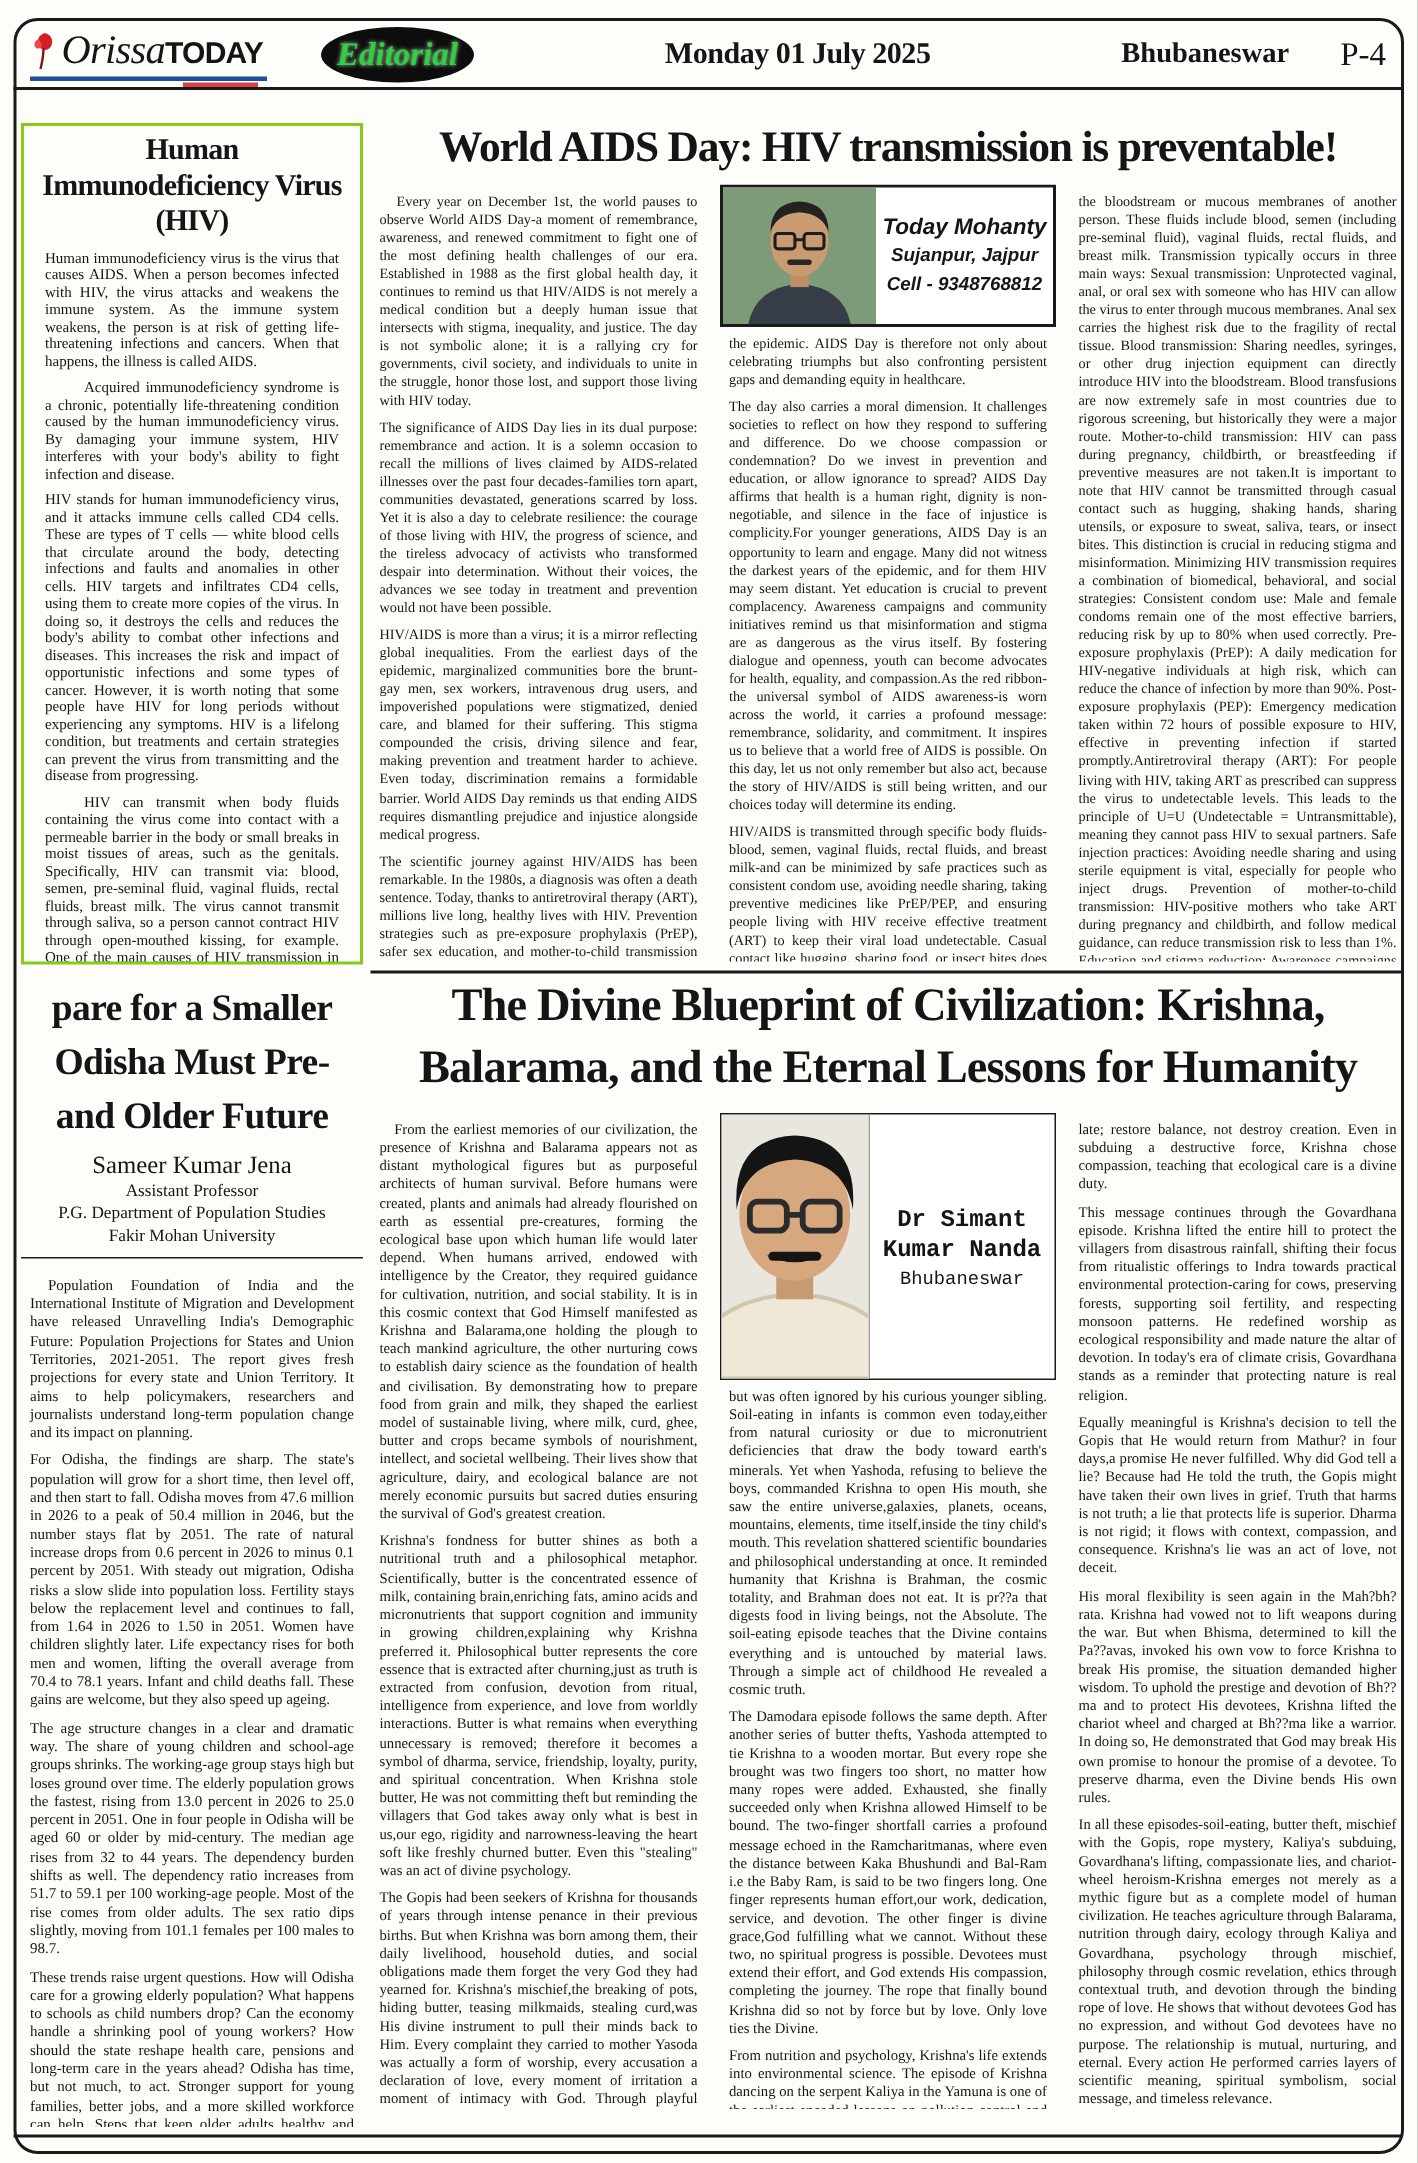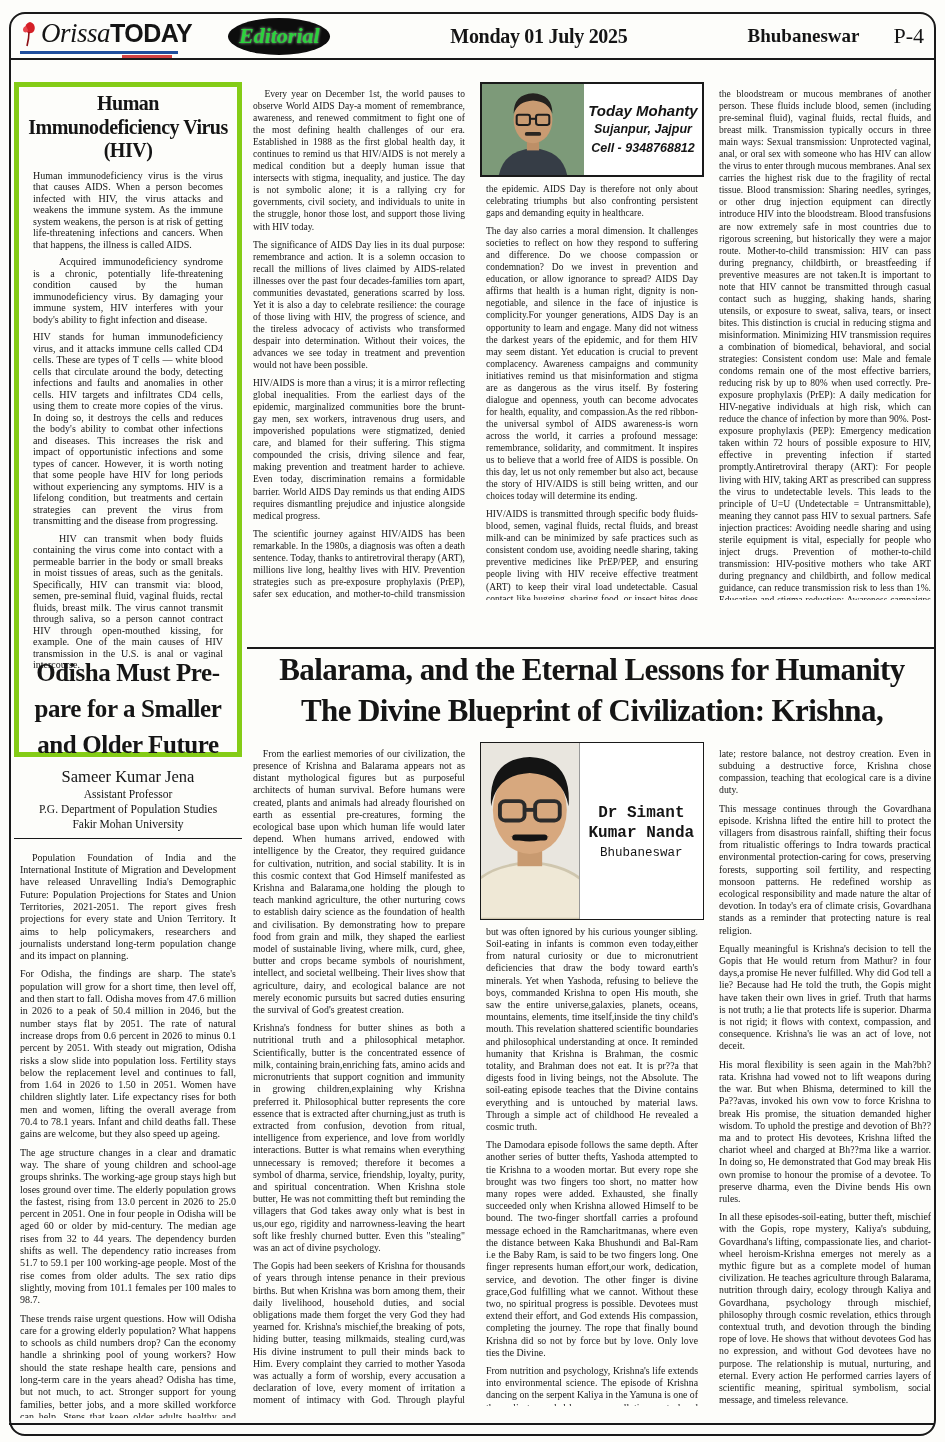--- a/index.html
+++ b/index.html
@@ -8,39 +8,39 @@
   .frame { position:absolute; left:9px; top:12px; width:923px; height:1420px;
            border:2px solid #1a1a1a; border-radius:16px; pointer-events:none; }
 
   
   .masthead { position:absolute; left:20px; top:16px; width:906px; height:40px;
               display:flex; align-items:center; }
   .logo { display:flex; flex-direction:column; }
   .logo-row { display:flex; align-items:baseline; }
   .flower { width:20px; height:27px; align-self:center; margin-right:1px; }
   .logo-orissa { font-style:italic; font-size:27px; letter-spacing:-0.5px; }
-  .logo-today { font-family:"Liberation Sans", sans-serif; font-weight:bold; font-size:25px; letter-spacing:-0.5px;text-align:right; }
+  .logo-today { font-family:"Liberation Sans", sans-serif; font-weight:bold; font-size:20px; letter-spacing:-0.5px;text-align:right; }
   .logo-bar { position:relative; width:158px; height:3px; background:#1f4e9c; margin-top:2px; }
   .logo-redtag { position:absolute; right:6px; top:4px; width:50px; height:3px; background:#cc2222; opacity:.85; }
   .editorial-oval { margin-left:36px; width:102px; height:37px; background:#0d0d0d; border-radius:50%;
                     display:flex; align-items:center; justify-content:center; }
   .editorial-oval span { color:#2bd33c; font-weight:bold; font-style:italic; font-size:22px;
                          text-shadow:0 0 3px rgba(220,255,220,.85); }
   .m-date { flex:1; text-align:center; font-weight:bold; font-size:20px; letter-spacing:-0.3px; }
   .m-city { font-weight:bold; font-size:19px; margin-right:34px; }
   .m-page { font-size:22px; margin-right:2px; }
   .header-rule { position:absolute; left:9px; top:58px; width:925px; border-top:2px solid #1a1a1a; }
 
   
   p { margin:6px; }
   .jtext { text-align:justify; }
 
   
-  .hiv-box { position:absolute; left:14px; top:82px; width:228px; height:675px;
-             border:5px solid #84cc16; box-sizing:border-box; padding:3px 8px 2px; overflow:hidden; }
+  .hiv-box { position:absolute; left:14px; top:82px; width:228px; height:561px;
+             border:2px solid #84cc16; box-sizing:border-box; padding:3px 8px 2px; overflow:hidden; }
   .hiv-box h2 { margin:2px 0 7px; text-align:center; font-size:20px; line-height:1.18; letter-spacing:-0.5px; }
   .hiv-body { font-size:10px; line-height:11.5px; }
   .hiv-body p:nth-child(2), .hiv-body p:nth-child(4), .hiv-body p:nth-child(5) { text-indent:2.6em; }
 
   
   .aids { position:absolute; left:247px; top:82px; width:690px; height:562px; }
   .aids h1 { margin:0 0 8px; text-align:center; font-size:29px; letter-spacing:-0.8px; white-space:nowrap; }
   .cols { display:flex; gap:9px; }
   .col { flex:1; overflow:hidden; text-align:justify; }
   .aids-cols { height:518px; overflow:hidden; }
@@ -120,20 +120,21 @@
     <h2>Human Immunodeficiency Virus (HIV)</h2>
     <div class="hiv-body jtext">
         <p>Human immunodeficiency virus is the virus that causes AIDS. When a person becomes infected with HIV, the virus attacks and weakens the immune system. As the immune system weakens, the person is at risk of getting life-threatening infections and cancers. When that happens, the illness is called AIDS.</p>
         <p>Acquired immunodeficiency syndrome is a chronic, potentially life-threatening condition caused by the human immunodeficiency virus. By damaging your immune system, HIV interferes with your body's ability to fight infection and disease.</p>
         <p>HIV stands for human immunodeficiency virus, and it attacks immune cells called CD4 cells. These are types of T cells — white blood cells that circulate around the body, detecting infections and faults and anomalies in other cells. HIV targets and infiltrates CD4 cells, using them to create more copies of the virus. In doing so, it destroys the cells and reduces the body's ability to combat other infections and diseases. This increases the risk and impact of opportunistic infections and some types of cancer. However, it is worth noting that some people have HIV for long periods without experiencing any symptoms. HIV is a lifelong condition, but treatments and certain strategies can prevent the virus from transmitting and the disease from progressing.</p>
         <p>HIV can transmit when body fluids containing the virus come into contact with a permeable barrier in the body or small breaks in moist tissues of areas, such as the genitals. Specifically, HIV can transmit via: blood, semen, pre-seminal fluid, vaginal fluids, rectal fluids, breast milk. The virus cannot transmit through saliva, so a person cannot contract HIV through open-mouthed kissing, for example. One of the main causes of HIV transmission in the U.S. is anal or vaginal intercourse.</p>
       </div>
   </section>
 
   <section class="aids">
+    <h1>World AIDS Day: HIV transmission is preventable!</h1>
     <div class="cols aids-cols">
       <div class="col">
           <p>Every year on December 1st, the world pauses to observe World AIDS Day-a moment of remembrance, awareness, and renewed commitment to fight one of the most defining health challenges of our era. Established in 1988 as the first global health day, it continues to remind us that HIV/AIDS is not merely a medical condition but a deeply human issue that intersects with stigma, inequality, and justice. The day is not symbolic alone; it is a rallying cry for governments, civil society, and individuals to unite in the struggle, honor those lost, and support those living with HIV today.</p>
           <p>The significance of AIDS Day lies in its dual purpose: remembrance and action. It is a solemn occasion to recall the millions of lives claimed by AIDS-related illnesses over the past four decades-families torn apart, communities devastated, generations scarred by loss. Yet it is also a day to celebrate resilience: the courage of those living with HIV, the progress of science, and the tireless advocacy of activists who transformed despair into determination. Without their voices, the advances we see today in treatment and prevention would not have been possible.</p>
           <p>HIV/AIDS is more than a virus; it is a mirror reflecting global inequalities. From the earliest days of the epidemic, marginalized communities bore the brunt-gay men, sex workers, intravenous drug users, and impoverished populations were stigmatized, denied care, and blamed for their suffering. This stigma compounded the crisis, driving silence and fear, making prevention and treatment harder to achieve. Even today, discrimination remains a formidable barrier. World AIDS Day reminds us that ending AIDS requires dismantling prejudice and injustice alongside medical progress.</p>
           <p>The scientific journey against HIV/AIDS has been remarkable. In the 1980s, a diagnosis was often a death sentence. Today, thanks to antiretroviral therapy (ART), millions live long, healthy lives with HIV. Prevention strategies such as pre-exposure prophylaxis (PrEP), safer sex education, and mother-to-child transmission interventions have reduced infections. Yet progress is uneven. In many parts of the world, especially sub-Saharan Africa, access to treatment remains limited. Poverty, weak health systems, and political indifference continue to fuel</p>
         </div>
       <div class="col">
         <div class="author-box asit">
           <div class="photo">
@@ -166,43 +167,43 @@
       <div class="col">
           <p>the bloodstream or mucous membranes of another person. These fluids include blood, semen (including pre-seminal fluid), vaginal fluids, rectal fluids, and breast milk. Transmission typically occurs in three main ways: Sexual transmission: Unprotected vaginal, anal, or oral sex with someone who has HIV can allow the virus to enter through mucous membranes. Anal sex carries the highest risk due to the fragility of rectal tissue. Blood transmission: Sharing needles, syringes, or other drug injection equipment can directly introduce HIV into the bloodstream. Blood transfusions are now extremely safe in most countries due to rigorous screening, but historically they were a major route. Mother-to-child transmission: HIV can pass during pregnancy, childbirth, or breastfeeding if preventive measures are not taken.It is important to note that HIV cannot be transmitted through casual contact such as hugging, shaking hands, sharing utensils, or exposure to sweat, saliva, tears, or insect bites. This distinction is crucial in reducing stigma and misinformation. Minimizing HIV transmission requires a combination of biomedical, behavioral, and social strategies: Consistent condom use: Male and female condoms remain one of the most effective barriers, reducing risk by up to 80% when used correctly. Pre-exposure prophylaxis (PrEP): A daily medication for HIV-negative individuals at high risk, which can reduce the chance of infection by more than 90%. Post-exposure prophylaxis (PEP): Emergency medication taken within 72 hours of possible exposure to HIV, effective in preventing infection if started promptly.Antiretroviral therapy (ART): For people living with HIV, taking ART as prescribed can suppress the virus to undetectable levels. This leads to the principle of U=U (Undetectable = Untransmittable), meaning they cannot pass HIV to sexual partners. Safe injection practices: Avoiding needle sharing and using sterile equipment is vital, especially for people who inject drugs. Prevention of mother-to-child transmission: HIV-positive mothers who take ART during pregnancy and childbirth, and follow medical guidance, can reduce transmission risk to less than 1%. Education and stigma reduction: Awareness campaigns help dispel myths, encourage testing, and promote compassion rather than discrimination. In short, HIV transmission is preventable. With modern medicine and responsible practices, the epidemic can be controlled, and people living with HIV can lead long, healthy lives.</p>
         </div>
     </div>
   </section>
 
   <div class="mid-rule"></div>
 
   <section class="odisha">
     <div class="od-title">
+        <p>pare for a Smaller</p>
         <p>Odisha Must Pre-</p>
-        <p>pare for a Smaller</p>
         <p>and Older Future</p>
       </div>
     <div class="od-author">
       <div class="od-name">Sameer Kumar Jena</div>
       <div class="od-role">Assistant Professor</div>
       <div class="od-dept">P.G. Department of Population Studies</div>
       <div class="od-univ">Fakir Mohan University</div>
     </div>
     <div class="od-body">
         <p>Population Foundation of India and the International Institute of Migration and Development have released Unravelling India's Demographic Future: Population Projections for States and Union Territories, 2021-2051. The report gives fresh projections for every state and Union Territory. It aims to help policymakers, researchers and journalists understand long-term population change and its impact on planning.</p>
         <p>For Odisha, the findings are sharp. The state's population will grow for a short time, then level off, and then start to fall. Odisha moves from 47.6 million in 2026 to a peak of 50.4 million in 2046, but the number stays flat by 2051. The rate of natural increase drops from 0.6 percent in 2026 to minus 0.1 percent by 2051. With steady out migration, Odisha risks a slow slide into population loss. Fertility stays below the replacement level and continues to fall, from 1.64 in 2026 to 1.50 in 2051. Women have children slightly later. Life expectancy rises for both men and women, lifting the overall average from 70.4 to 78.1 years. Infant and child deaths fall. These gains are welcome, but they also speed up ageing.</p>
         <p>The age structure changes in a clear and dramatic way. The share of young children and school-age groups shrinks. The working-age group stays high but loses ground over time. The elderly population grows the fastest, rising from 13.0 percent in 2026 to 25.0 percent in 2051. One in four people in Odisha will be aged 60 or older by mid-century. The median age rises from 32 to 44 years. The dependency burden shifts as well. The dependency ratio increases from 51.7 to 59.1 per 100 working-age people. Most of the rise comes from older adults. The sex ratio dips slightly, moving from 101.1 females per 100 males to 98.7.</p>
         <p>These trends raise urgent questions. How will Odisha care for a growing elderly population? What happens to schools as child numbers drop? Can the economy handle a shrinking pool of young workers? How should the state reshape health care, pensions and long-term care in the years ahead? Odisha has time, but not much, to act. Stronger support for young families, better jobs, and a more skilled workforce can help. Steps that keep older adults healthy and active will also ease pressure on the system. Policies that reduce out migration or draw people back can provide some balance.</p>
         <p>The future is changing fast. Odisha must plan now to protect its social and economic strength in the decades to come.</p>
       </div>
   </section>
 
   <section class="krishna">
     <div class="kr-title">
+      <div>The Divine Blueprint of Civilization: Krishna,</div>
       <div>Balarama, and the Eternal Lessons for Humanity</div>
-      <div>The Divine Blueprint of Civilization: Krishna,</div>
     </div>
     <div class="cols kr-cols">
       <div class="col">
           <p>From the earliest memories of our civilization, the presence of Krishna and Balarama appears not as distant mythological figures but as purposeful architects of human survival. Before humans were created, plants and animals had already flourished on earth as essential pre-creatures, forming the ecological base upon which human life would later depend. When humans arrived, endowed with intelligence by the Creator, they required guidance for cultivation, nutrition, and social stability. It is in this cosmic context that God Himself manifested as Krishna and Balarama,one holding the plough to teach mankind agriculture, the other nurturing cows to establish dairy science as the foundation of health and civilisation. By demonstrating how to prepare food from grain and milk, they shaped the earliest model of sustainable living, where milk, curd, ghee, butter and crops became symbols of nourishment, intellect, and societal wellbeing. Their lives show that agriculture, dairy, and ecological balance are not merely economic pursuits but sacred duties ensuring the survival of God's greatest creation.</p>
           <p>Krishna's fondness for butter shines as both a nutritional truth and a philosophical metaphor. Scientifically, butter is the concentrated essence of milk, containing brain,enriching fats, amino acids and micronutrients that support cognition and immunity in growing children,explaining why Krishna preferred it. Philosophical butter represents the core essence that is extracted after churning,just as truth is extracted from confusion, devotion from ritual, intelligence from experience, and love from worldly interactions. Butter is what remains when everything unnecessary is removed; therefore it becomes a symbol of dharma, service, friendship, loyalty, purity, and spiritual concentration. When Krishna stole butter, He was not committing theft but reminding the villagers that God takes away only what is best in us,our ego, rigidity and narrowness-leaving the heart soft like freshly churned butter. Even this "stealing" was an act of divine psychology.</p>
           <p>The Gopis had been seekers of Krishna for thousands of years through intense penance in their previous births. But when Krishna was born among them, their daily livelihood, household duties, and social obligations made them forget the very God they had yearned for. Krishna's mischief,the breaking of pots, hiding butter, teasing milkmaids, stealing curd,was His divine instrument to pull their minds back to Him. Every complaint they carried to mother Yasoda was actually a form of worship, every accusation a declaration of love, every moment of irritation a moment of intimacy with God. Through playful mischief He whispered, "Have you forgotten whom you wanted for ages?" His pranks were not childish but spiritual strategies to dissolve the ego, for the ego of a devotee pains God. A real bhakta must be egoless, innocent, and full of love; if any trace of ego appears, God Himself removes it through the sweet play of maya. Thus His mischief was His message.</p>
         </div>
       <div class="col">
         <div class="author-box simant">
           <div class="photo">

